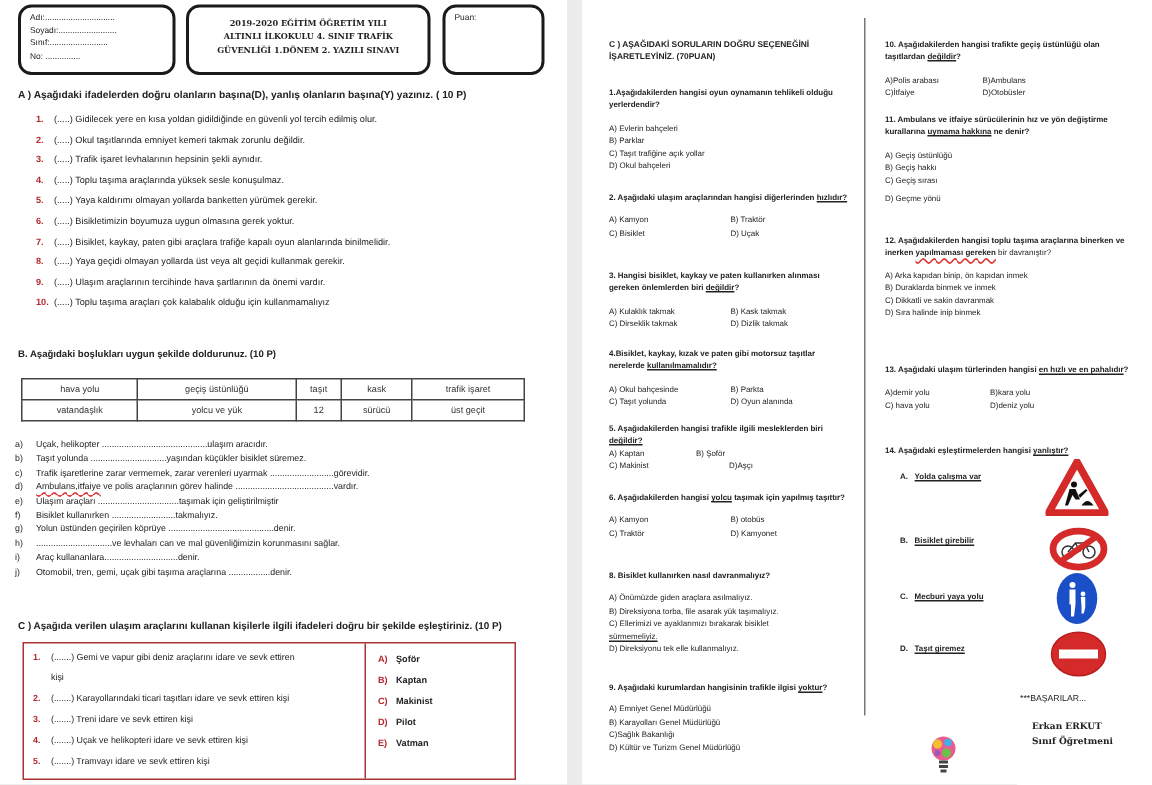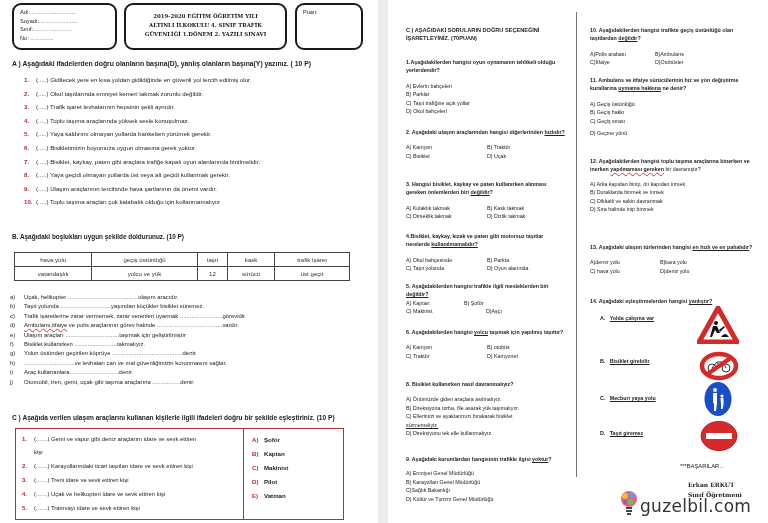--- a/index.html
+++ b/index.html
@@ -330,14 +330,13 @@
   <svg class="bulb" width="18" height="28" viewBox="0 0 18 28">
     <circle cx="9" cy="9" r="8" fill="#e85c8f"></circle>
     <circle cx="5" cy="6" r="3" fill="#f2c12e"></circle>
     <circle cx="12" cy="5" r="2.5" fill="#41b0e8"></circle>
     <circle cx="11" cy="12" r="3" fill="#6cc04a"></circle>
     <circle cx="5" cy="12" r="2" fill="#9b59b6"></circle>
     <rect x="6" y="17" width="6" height="2" fill="#444"></rect>
     <rect x="6" y="20" width="6" height="2" fill="#444"></rect>
     <rect x="7" y="23" width="4" height="2" fill="#444"></rect>
   </svg>
-  <div class="watermark">guzelbil.com</div>
 </div>
 
 </body></html>

